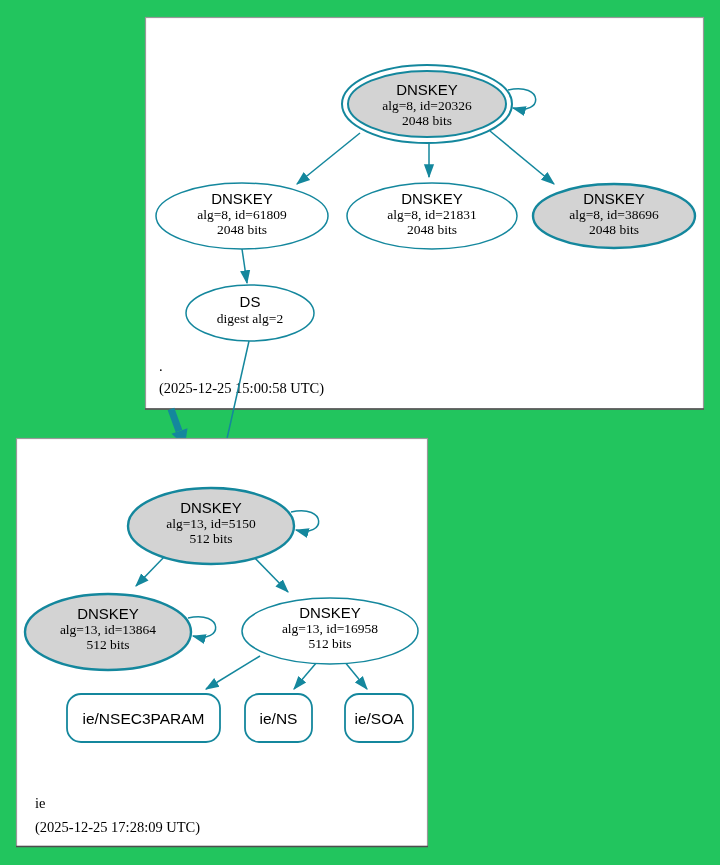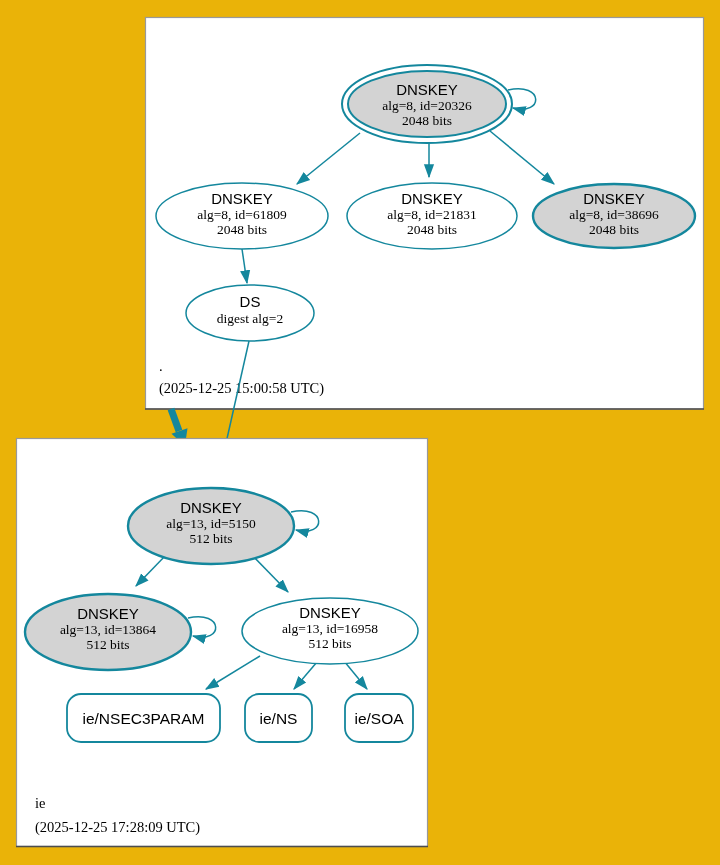--- a/index.html
+++ b/index.html
@@ -5,21 +5,21 @@
   html, body {
     margin: 0;
     padding: 0;
     background: #ffffff;
     font-family: "Liberation Serif", serif;
   }
   .stage {
     position: relative;
     width: 720px;
     height: 865px;
-    background: #eab308;
+    background: #22c55e;
   }
   svg { display: block; }
   .zone-box {
     fill: #ffffff;
     stroke: var(--zone-border, #999999);
     stroke-width: 1.2;
   }
   .zone-bottom {
     stroke: var(--zone-border-bottom, #4d4d4d);
     stroke-width: 1.6;

